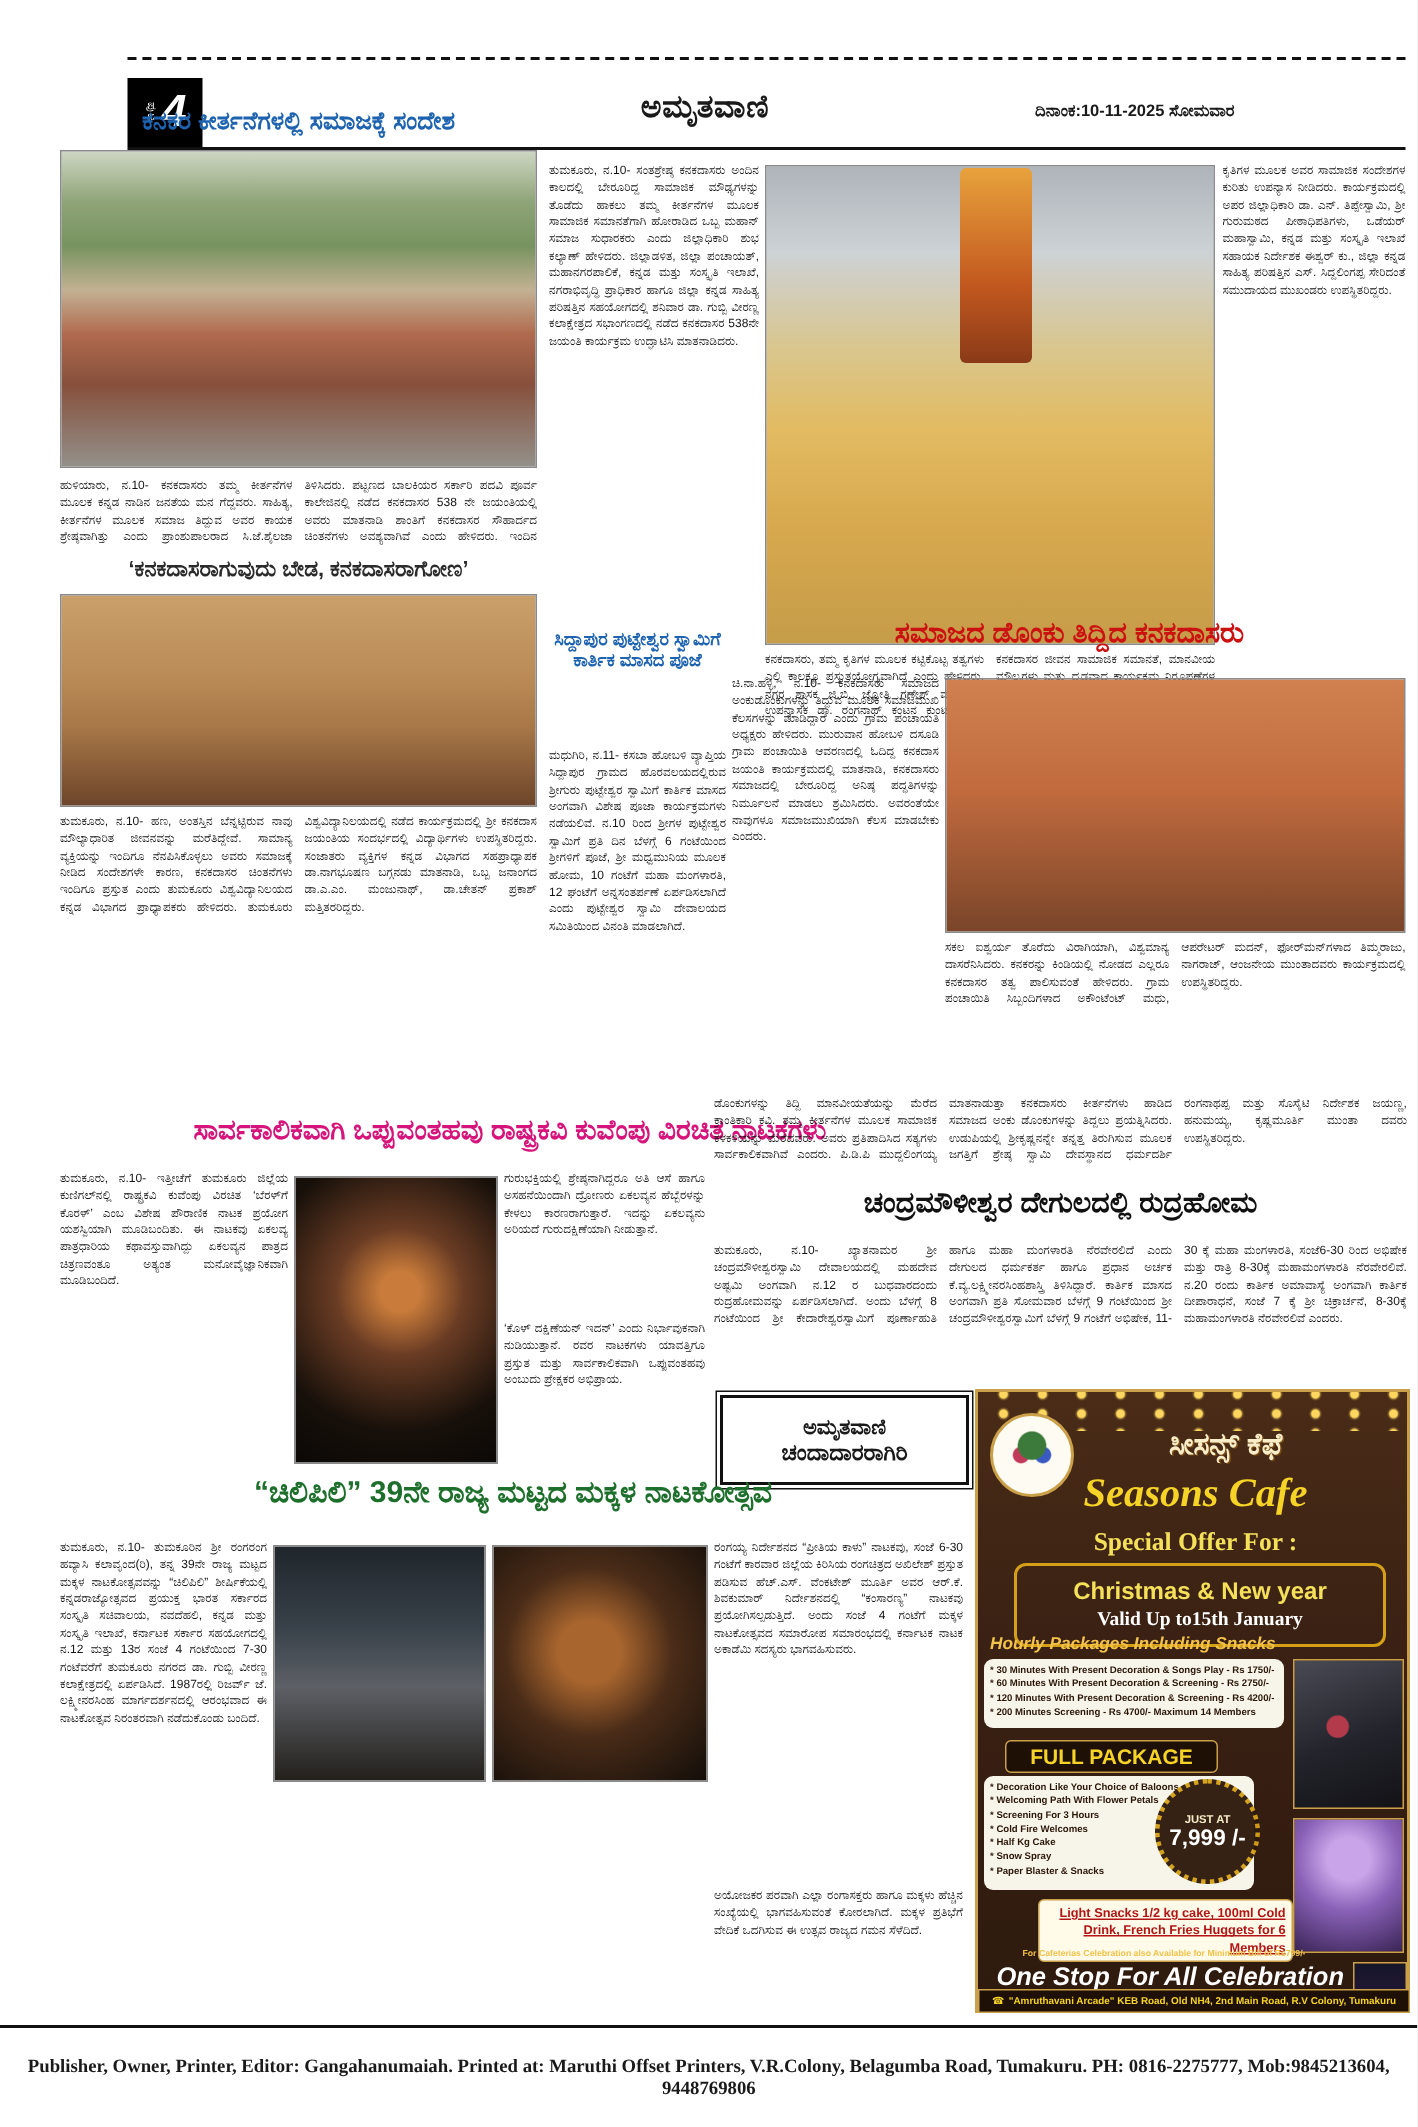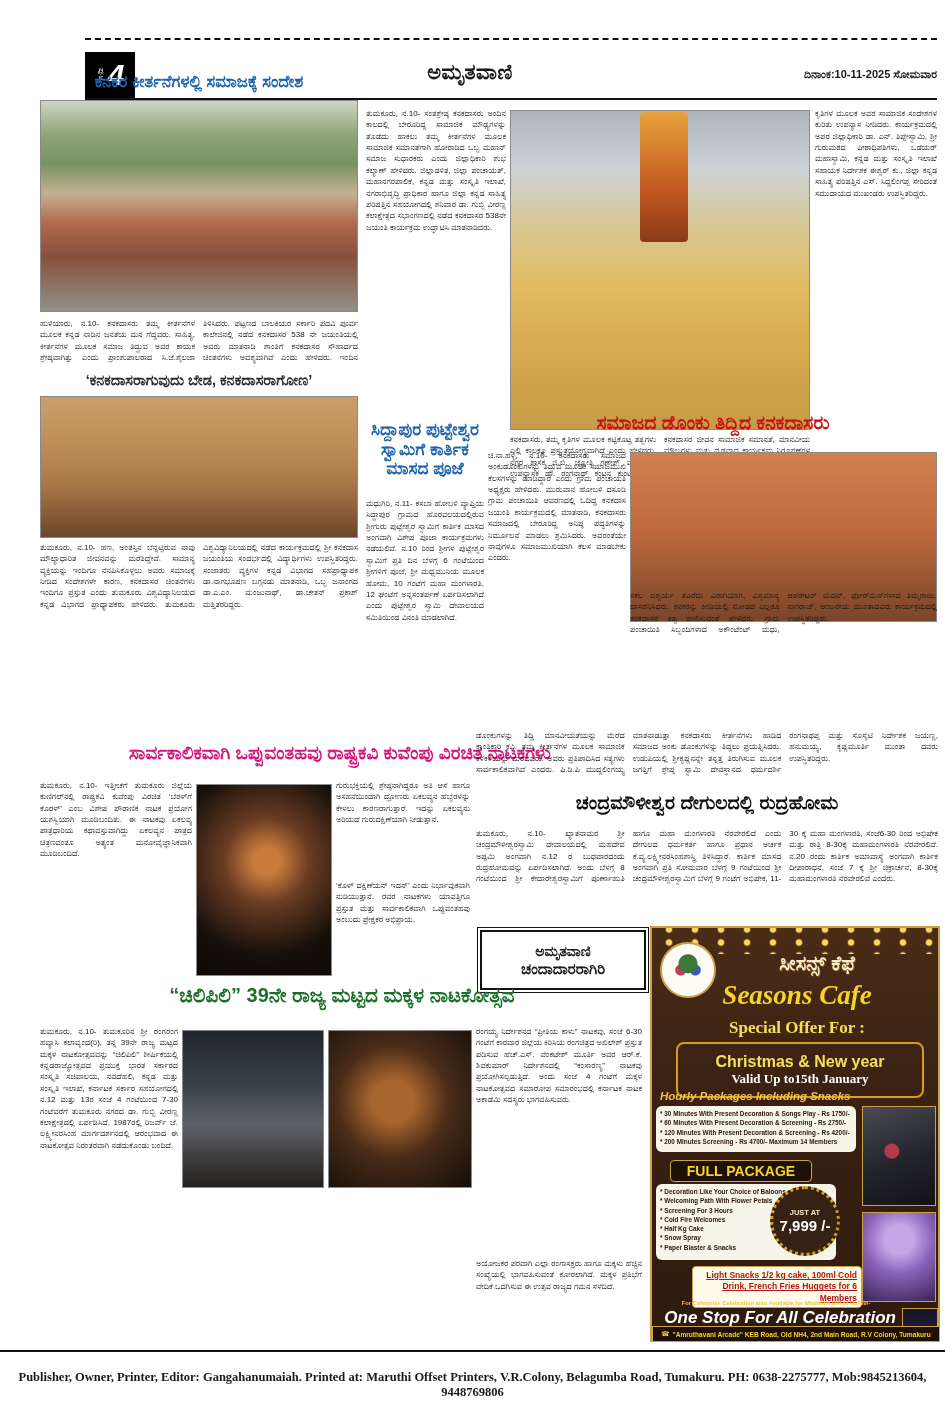--- a/index.html
+++ b/index.html
@@ -10,21 +10,21 @@
   .body-txt{font-size:8px;line-height:1.42;text-align:justify;color:#141414;}
   .cols2{column-count:2;column-gap:8px;}
   .cols3{column-count:3;column-gap:8px;}
   .ph{border:1px solid #8a8a8a;box-sizing:border-box;}
   .rule{background:#111;}
   
   .pagebox{background:#000;color:#fff;display:flex;align-items:center;justify-content:center;}
   .pagebox .pg-label{writing-mode:vertical-rl;font-size:8px;margin-right:2px;letter-spacing:1px;}
   .pagebox .pg-num{font-size:30px;font-weight:bold;font-style:italic;}
   .masthead{font-size:21px;font-weight:bold;text-align:center;letter-spacing:.5px;}
-  .dateline{font-size:11px;font-weight:bold;text-align:right;}
+  .dateline{font-size:11px;font-weight:bold;text-align:left;}
   .dashes{border-top:2px dashed #111;}
   
   .subbox{border:2px solid #111;outline:1px solid #111;outline-offset:2px;display:flex;flex-direction:column;
           align-items:center;justify-content:center;background:#fff;}
   .subbox div{font-weight:bold;}
   
   .ad{background:linear-gradient(180deg,#4a2c17,#3a2113 40%,#2e1a0e);border:2px solid #caa04a;box-sizing:border-box;overflow:hidden;}
   .ad .lights{height:26px;background-image:radial-gradient(circle,#ffd75e 2.5px,rgba(255,215,94,.25) 3.5px,transparent 4.5px);
               background-size:26px 13px;background-position:4px 8px;}
   .ad-kn{color:#f8edc8;font-weight:bold;font-size:20px;text-align:center;text-shadow:1px 1px 0 #7a4a10;}
@@ -84,28 +84,28 @@
       linear-gradient(180deg,#caa06a 0%,#b98a55 40%,#a87848 62%,#6e452a 100%);"></div>
   <div class="abs body-txt cols2" style="left:40px;top:542px;width:318px;height:180px;overflow:hidden;">ತುಮಕೂರು, ನ.10- ಹಣ, ಅಂತಸ್ತಿನ ಬೆನ್ನಟ್ಟಿರುವ ನಾವು ಮೌಲ್ಯಾಧಾರಿತ ಜೀವನವನ್ನು ಮರೆತಿದ್ದೇವೆ. ಸಾಮಾನ್ಯ ವ್ಯಕ್ತಿಯನ್ನು ಇಂದಿಗೂ ನೆನಪಿಸಿಕೊಳ್ಳಲು ಅವರು ಸಮಾಜಕ್ಕೆ ನೀಡಿದ ಸಂದೇಶಗಳೇ ಕಾರಣ, ಕನಕದಾಸರ ಚಿಂತನೆಗಳು ಇಂದಿಗೂ ಪ್ರಸ್ತುತ ಎಂದು ತುಮಕೂರು ವಿಶ್ವವಿದ್ಯಾನಿಲಯದ ಕನ್ನಡ ವಿಭಾಗದ ಪ್ರಾಧ್ಯಾಪಕರು ಹೇಳಿದರು. ತುಮಕೂರು ವಿಶ್ವವಿದ್ಯಾನಿಲಯದಲ್ಲಿ ನಡೆದ ಕಾರ್ಯಕ್ರಮದಲ್ಲಿ ಶ್ರೀ ಕನಕದಾಸ ಜಯಂತಿಯ ಸಂದರ್ಭದಲ್ಲಿ ವಿದ್ಯಾರ್ಥಿಗಳು ಉಪಸ್ಥಿತರಿದ್ದರು. ಸಂಜಾತರು ವ್ಯಕ್ತಿಗಳ ಕನ್ನಡ ವಿಭಾಗದ ಸಹಪ್ರಾಧ್ಯಾಪಕ ಡಾ.ನಾಗಭೂಷಣ ಬಗ್ಗನಡು ಮಾತನಾಡಿ, ಒಬ್ಬ ಜನಾಂಗದ ಡಾ.ಎ.ಎಂ. ಮಂಜುನಾಥ್, ಡಾ.ಚೇತನ್ ಪ್ರಕಾಶ್ ಮತ್ತಿತರರಿದ್ದರು.</div>
 
   <div class="abs body-txt" style="left:366px;top:108px;width:140px;height:306px;overflow:hidden;">ತುಮಕೂರು, ನ.10- ಸಂತಶ್ರೇಷ್ಠ ಕನಕದಾಸರು ಅಂದಿನ ಕಾಲದಲ್ಲಿ ಬೇರೂರಿದ್ದ ಸಾಮಾಜಿಕ ಮೌಢ್ಯಗಳನ್ನು ತೊಡೆದು ಹಾಕಲು ತಮ್ಮ ಕೀರ್ತನೆಗಳ ಮೂಲಕ ಸಾಮಾಜಿಕ ಸಮಾನತೆಗಾಗಿ ಹೋರಾಡಿದ ಒಬ್ಬ ಮಹಾನ್ ಸಮಾಜ ಸುಧಾರಕರು ಎಂದು ಜಿಲ್ಲಾಧಿಕಾರಿ ಶುಭ ಕಲ್ಯಾಣ್ ಹೇಳಿದರು. ಜಿಲ್ಲಾಡಳಿತ, ಜಿಲ್ಲಾ ಪಂಚಾಯತ್, ಮಹಾನಗರಪಾಲಿಕೆ, ಕನ್ನಡ ಮತ್ತು ಸಂಸ್ಕೃತಿ ಇಲಾಖೆ, ನಗರಾಭಿವೃದ್ಧಿ ಪ್ರಾಧಿಕಾರ ಹಾಗೂ ಜಿಲ್ಲಾ ಕನ್ನಡ ಸಾಹಿತ್ಯ ಪರಿಷತ್ತಿನ ಸಹಯೋಗದಲ್ಲಿ ಶನಿವಾರ ಡಾ. ಗುಬ್ಬಿ ವೀರಣ್ಣ ಕಲಾಕ್ಷೇತ್ರದ ಸಭಾಂಗಣದಲ್ಲಿ ನಡೆದ ಕನಕದಾಸರ 538ನೇ ಜಯಂತಿ ಕಾರ್ಯಕ್ರಮ ಉದ್ಘಾಟಿಸಿ ಮಾತನಾಡಿದರು.</div>
   <div class="abs ph" style="left:510px;top:110px;width:300px;height:320px;background:
       linear-gradient(180deg,#aeb4ba 0%,#cdd2d6 18%,#d9c68e 38%,#e2bb62 55%,#d8a94e 75%,#c59c49 100%);"></div>
   <div class="abs" style="left:640px;top:112px;width:48px;height:130px;background:linear-gradient(180deg,#e8a23c,#c2581f 60%,#8a3a18);border-radius:4px;"></div>
   <div class="abs body-txt cols2" style="left:510px;top:434px;width:300px;height:70px;overflow:hidden;">ಕನಕದಾಸರು, ತಮ್ಮ ಕೃತಿಗಳ ಮೂಲಕ ಕಟ್ಟಿಕೊಟ್ಟ ತತ್ವಗಳು ಎಲ್ಲಿ ಕಾಲಕ್ಕೂ ಪ್ರಸ್ತುತಯೋಗ್ಯವಾಗಿದೆ ಎಂದು ಹೇಳಿದರು. ನಗರ ಶಾಸಕ ಜಿ.ಬಿ. ಜ್ಯೋತಿ ಗಣೇಶ್ ಮಾತನಾಡಿ, ಉಪನ್ಯಾಸಕ ಡಾ. ರಂಗನಾಥ್ ಕಂಟನ ಕುಂಟೆ ಅವರು ಕನಕದಾಸರ ಜೀವನ ಸಾಮಾಜಿಕ ಸಮಾನತೆ, ಮಾನವೀಯ ಮೌಲ್ಯಗಳು ಮತ್ತು ದೃಢವಾದ ಕಾರ್ಯಕ್ರಮ ನಿರೂಪಣೆಗಳ ಕುರಿತು ಮಾತನಾಡಿದರು.</div>
   <div class="abs body-txt" style="left:815px;top:108px;width:122px;height:396px;overflow:hidden;">ಕೃತಿಗಳ ಮೂಲಕ ಅವರ ಸಾಮಾಜಿಕ ಸಂದೇಶಗಳ ಕುರಿತು ಉಪನ್ಯಾಸ ನೀಡಿದರು. ಕಾರ್ಯಕ್ರಮದಲ್ಲಿ ಅಪರ ಜಿಲ್ಲಾಧಿಕಾರಿ ಡಾ. ಎನ್. ತಿಪ್ಪೇಸ್ವಾಮಿ, ಶ್ರೀ ಗುರುಮಠದ ಪೀಠಾಧಿಪತಿಗಳು, ಒಡೆಯರ್ ಮಹಾಸ್ವಾಮಿ, ಕನ್ನಡ ಮತ್ತು ಸಂಸ್ಕೃತಿ ಇಲಾಖೆ ಸಹಾಯಕ ನಿರ್ದೇಶಕ ಈಶ್ವರ್ ಕು., ಜಿಲ್ಲಾ ಕನ್ನಡ ಸಾಹಿತ್ಯ ಪರಿಷತ್ತಿನ ಎಸ್. ಸಿದ್ದಲಿಂಗಪ್ಪ ಸೇರಿದಂತೆ ಸಮುದಾಯದ ಮುಖಂಡರು ಉಪಸ್ಥಿತರಿದ್ದರು.</div>
 
-  <div class="abs hl" style="left:366px;top:420px;width:118px;font-size:17px;color:#1e63b0;">ಸಿದ್ದಾಪುರ ಪುಟ್ಟೇಶ್ವರ ಸ್ವಾಮಿಗೆ ಕಾರ್ತಿಕ ಮಾಸದ ಪೂಜೆ</div>
+  <div class="abs hl" style="left:366px;top:420px;width:118px;font-size:12px;color:#1e63b0;">ಸಿದ್ದಾಪುರ ಪುಟ್ಟೇಶ್ವರ ಸ್ವಾಮಿಗೆ ಕಾರ್ತಿಕ ಮಾಸದ ಪೂಜೆ</div>
   <div class="abs body-txt" style="left:366px;top:498px;width:118px;height:208px;overflow:hidden;">ಮಧುಗಿರಿ, ನ.11- ಕಸಬಾ ಹೋಬಳಿ ವ್ಯಾಪ್ತಿಯ ಸಿದ್ದಾಪುರ ಗ್ರಾಮದ ಹೊರವಲಯದಲ್ಲಿರುವ ಶ್ರೀಗುರು ಪುಟ್ಟೇಶ್ವರ ಸ್ವಾಮಿಗೆ ಕಾರ್ತಿಕ ಮಾಸದ ಅಂಗವಾಗಿ ವಿಶೇಷ ಪೂಜಾ ಕಾರ್ಯಕ್ರಮಗಳು ನಡೆಯಲಿವೆ. ನ.10 ರಿಂದ ಶ್ರೀಗಳ ಪುಟ್ಟೇಶ್ವರ ಸ್ವಾಮಿಗೆ ಪ್ರತಿ ದಿನ ಬೆಳಗ್ಗೆ 6 ಗಂಟೆಯಿಂದ ಶ್ರೀಗಳಿಗೆ ಪೂಜೆ, ಶ್ರೀ ಮಧ್ವಮುನಿಯ ಮೂಲಕ ಹೋಮ, 10 ಗಂಟೆಗೆ ಮಹಾ ಮಂಗಳಾರತಿ, 12 ಘಂಟೆಗೆ ಅನ್ನಸಂತರ್ಪಣೆ ಏರ್ಪಡಿಸಲಾಗಿದೆ ಎಂದು ಪುಟ್ಟೇಶ್ವರ ಸ್ವಾಮಿ ದೇವಾಲಯದ ಸಮಿತಿಯಿಂದ ವಿನಂತಿ ಮಾಡಲಾಗಿದೆ.</div>
 
   <div class="abs hl" style="left:488px;top:412px;width:450px;font-size:19px;color:#cc1111;">ಸಮಾಜದ ಡೊಂಕು ತಿದ್ದಿದ ಕನಕದಾಸರು</div>
   <div class="abs body-txt" style="left:488px;top:450px;width:138px;height:310px;overflow:hidden;">ಚಿ.ನಾ.ಹಳ್ಳಿ, ನ.10- ಕನಕದಾಸರು ಸಮಾಜದ ಅಂಕುಡೊಂಕುಗಳನ್ನು ತಿದ್ದುವ ಮೂಲಕ ಸಮಾಜಮುಖಿ ಕೆಲಸಗಳನ್ನು ಮಾಡಿದ್ದಾರೆ ಎಂದು ಗ್ರಾಮ ಪಂಚಾಯತಿ ಅಧ್ಯಕ್ಷರು ಹೇಳಿದರು. ಮುರುವಾನ ಹೋಬಳಿ ದಸೂಡಿ ಗ್ರಾಮ ಪಂಚಾಯಿತಿ ಆವರಣದಲ್ಲಿ ಓದಿದ್ದ ಕನಕದಾಸ ಜಯಂತಿ ಕಾರ್ಯಕ್ರಮದಲ್ಲಿ ಮಾತನಾಡಿ, ಕನಕದಾಸರು ಸಮಾಜದಲ್ಲಿ ಬೇರೂರಿದ್ದ ಅನಿಷ್ಠ ಪದ್ಧತಿಗಳನ್ನು ನಿರ್ಮೂಲನೆ ಮಾಡಲು ಶ್ರಮಿಸಿದರು. ಅವರಂತೆಯೇ ನಾವುಗಳೂ ಸಮಾಜಮುಖಿಯಾಗಿ ಕೆಲಸ ಮಾಡಬೇಕು ಎಂದರು.</div>
   <div class="abs ph" style="left:630px;top:452px;width:307px;height:170px;background:
       linear-gradient(180deg,#d0814f 0%,#c06a3e 45%,#9a5632 75%,#7a452a 100%);"></div>
-  <div class="abs body-txt cols2" style="left:630px;top:590px;width:307px;height:134px;overflow:hidden;">ಸಕಲ ಐಶ್ವರ್ಯ ತೊರೆದು ವಿರಾಗಿಯಾಗಿ, ವಿಶ್ವಮಾನ್ಯ ದಾಸರೆನಿಸಿದರು. ಕನಕರನ್ನು ಕಿಂಡಿಯಲ್ಲಿ ನೋಡದ ಎಲ್ಲರೂ ಕನಕದಾಸರ ತತ್ವ ಪಾಲಿಸುವಂತೆ ಹೇಳಿದರು. ಗ್ರಾಮ ಪಂಚಾಯಿತಿ ಸಿಬ್ಬಂದಿಗಳಾದ ಅಕೌಂಟೆಂಟ್ ಮಧು, ಆಪರೇಟರ್ ಮದನ್, ಫೋರ್‌ಮನ್‌ಗಳಾದ ತಿಮ್ಮರಾಜು, ನಾಗರಾಜ್, ಆಂಜನೇಯ ಮುಂತಾದವರು ಕಾರ್ಯಕ್ರಮದಲ್ಲಿ ಉಪಸ್ಥಿತರಿದ್ದರು.</div>
+  <div class="abs body-txt cols2" style="left:630px;top:626px;width:307px;height:134px;overflow:hidden;">ಸಕಲ ಐಶ್ವರ್ಯ ತೊರೆದು ವಿರಾಗಿಯಾಗಿ, ವಿಶ್ವಮಾನ್ಯ ದಾಸರೆನಿಸಿದರು. ಕನಕರನ್ನು ಕಿಂಡಿಯಲ್ಲಿ ನೋಡದ ಎಲ್ಲರೂ ಕನಕದಾಸರ ತತ್ವ ಪಾಲಿಸುವಂತೆ ಹೇಳಿದರು. ಗ್ರಾಮ ಪಂಚಾಯಿತಿ ಸಿಬ್ಬಂದಿಗಳಾದ ಅಕೌಂಟೆಂಟ್ ಮಧು, ಆಪರೇಟರ್ ಮದನ್, ಫೋರ್‌ಮನ್‌ಗಳಾದ ತಿಮ್ಮರಾಜು, ನಾಗರಾಜ್, ಆಂಜನೇಯ ಮುಂತಾದವರು ಕಾರ್ಯಕ್ರಮದಲ್ಲಿ ಉಪಸ್ಥಿತರಿದ್ದರು.</div>
 
   <div class="abs hl" style="left:40px;top:742px;width:600px;font-size:18.5px;color:#d6157c;">ಸಾರ್ವಕಾಲಿಕವಾಗಿ ಒಪ್ಪುವಂತಹವು ರಾಷ್ಟ್ರಕವಿ ಕುವೆಂಪು ವಿರಚಿತ ನಾಟಕಗಳು</div>
   <div class="abs body-txt" style="left:40px;top:780px;width:152px;height:196px;overflow:hidden;">ತುಮಕೂರು, ನ.10- ಇತ್ತೀಚೆಗೆ ತುಮಕೂರು ಜಿಲ್ಲೆಯ ಕುಣಿಗಲ್‌ನಲ್ಲಿ ರಾಷ್ಟ್ರಕವಿ ಕುವೆಂಪು ವಿರಚಿತ ‘ಬೆರಳ್‌ಗೆ ಕೊರಳ್’ ಎಂಬ ವಿಶೇಷ ಪೌರಾಣಿಕ ನಾಟಕ ಪ್ರಯೋಗ ಯಶಸ್ವಿಯಾಗಿ ಮೂಡಿಬಂದಿತು. ಈ ನಾಟಕವು ಏಕಲವ್ಯ ಪಾತ್ರಧಾರಿಯ ಕಥಾವಸ್ತುವಾಗಿದ್ದು ಏಕಲವ್ಯನ ಪಾತ್ರದ ಚಿತ್ರಣವಂತೂ ಅತ್ಯಂತ ಮನೋವೈಜ್ಞಾನಿಕವಾಗಿ ಮೂಡಿಬಂದಿದೆ.</div>
   <div class="abs ph" style="left:196px;top:784px;width:136px;height:192px;background:
       radial-gradient(circle at 52% 40%, #c87b3a 0 10%, #6a3c24 32%, #17100a 70%, #0b0806 100%);"></div>
   <div class="abs body-txt" style="left:336px;top:780px;width:134px;height:98px;overflow:hidden;">ಗುರುಭಕ್ತಿಯಲ್ಲಿ ಶ್ರೇಷ್ಠನಾಗಿದ್ದರೂ ಅತಿ ಆಸೆ ಹಾಗೂ ಅಸಹನೆಯಿಂದಾಗಿ ದ್ರೋಣರು ಏಕಲವ್ಯನ ಹೆಬ್ಬೆರಳನ್ನು ಕೇಳಲು ಕಾರಣರಾಗುತ್ತಾರೆ. ಇದನ್ನು ಏಕಲವ್ಯನು ಅರಿಯದೆ ಗುರುದಕ್ಷಿಣೆಯಾಗಿ ನೀಡುತ್ತಾನೆ.</div>
   <div class="abs body-txt" style="left:336px;top:880px;width:134px;height:96px;overflow:hidden;">‘ಕೊಳ್ ದಕ್ಷಿಣೆಯನ್ ಇದನ್’ ಎಂದು ನಿರ್ಭಾವುಕನಾಗಿ ನುಡಿಯುತ್ತಾನೆ. ರವರ ನಾಟಕಗಳು ಯಾವತ್ತಿಗೂ ಪ್ರಸ್ತುತ ಮತ್ತು ಸಾರ್ವಕಾಲಿಕವಾಗಿ ಒಪ್ಪುವಂತಹವು ಅಂಬುದು ಪ್ರೇಕ್ಷಕರ ಅಭಿಪ್ರಾಯ.</div>
   <div class="abs body-txt cols3" style="left:476px;top:730px;width:462px;height:58px;overflow:hidden;">ಡೊಂಕುಗಳನ್ನು ತಿದ್ದಿ ಮಾನವೀಯತೆಯನ್ನು ಮೆರೆದ ಕ್ರಾಂತಿಕಾರಿ ಕವಿ. ತಮ್ಮ ಕೀರ್ತನೆಗಳ ಮೂಲಕ ಸಾಮಾಜಿಕ ಕಳಕಳಿಯನ್ನು ಮೆರೆದವರು. ಅವರು ಪ್ರತಿಪಾದಿಸಿದ ಸತ್ಯಗಳು ಸಾರ್ವಕಾಲಿಕವಾಗಿವೆ ಎಂದರು. ಪಿ.ಡಿ.ಪಿ ಮುದ್ದಲಿಂಗಯ್ಯ ಮಾತನಾಡುತ್ತಾ ಕನಕದಾಸರು ಕೀರ್ತನೆಗಳು ಹಾಡಿದ ಸಮಾಜದ ಅಂಕು ಡೊಂಕುಗಳನ್ನು ತಿದ್ದಲು ಪ್ರಯತ್ನಿಸಿದರು. ಉಡುಪಿಯಲ್ಲಿ ಶ್ರೀಕೃಷ್ಣನನ್ನೇ ತನ್ನತ್ತ ತಿರುಗಿಸುವ ಮೂಲಕ ಜಗತ್ತಿಗೆ ಶ್ರೇಷ್ಠ ಸ್ವಾಮಿ ದೇವಸ್ಥಾನದ ಧರ್ಮದರ್ಶಿ ರಂಗನಾಥಪ್ಪ ಮತ್ತು ಸೊಸೈಟಿ ನಿರ್ದೇಶಕ ಜಯಣ್ಣ, ಹನುಮಯ್ಯ, ಕೃಷ್ಣಮೂರ್ತಿ ಮುಂತಾ ದವರು ಉಪಸ್ಥಿತರಿದ್ದರು.</div>
 
   <div class="abs hl" style="left:476px;top:792px;width:462px;font-size:19px;color:#111;">ಚಂದ್ರಮೌಳೀಶ್ವರ ದೇಗುಲದಲ್ಲಿ ರುದ್ರಹೋಮ</div>
@@ -172,15 +172,15 @@
       
     </div>
 
   </div>
   <div class="abs addrbar" style="left:652px;top:1326px;width:286px;height:14px;">
     <span>☎</span>
     <span>"Amruthavani Arcade" KEB Road, Old NH4, 2nd Main Road, R.V Colony, Tumakuru</span>
   </div>
 
   <div class="abs rule" style="left:0px;top:1350px;width:945px;height:1.5px;"></div>
-  <div class="abs foot-en" style="left:0px;top:1370px;width:945px;">Publisher, Owner, Printer, Editor: Gangahanumaiah. Printed at: Maruthi Offset Printers, V.R.Colony, Belagumba Road, Tumakuru. PH: 0638-2275777, Mob:9845213604, 9448769806</div>
+  <div class="abs foot-en" style="left:0px;top:1370px;width:945px;">Publisher, Owner, Printer, Editor: Gangahanumaiah. Printed at: Maruthi Offset Printers, V.R.Colony, Belagumba Road, Tumakuru. PH: 0816-2275777, Mob:9845213604, 9448769806</div>
 
 </div>
 
 </body></html>

